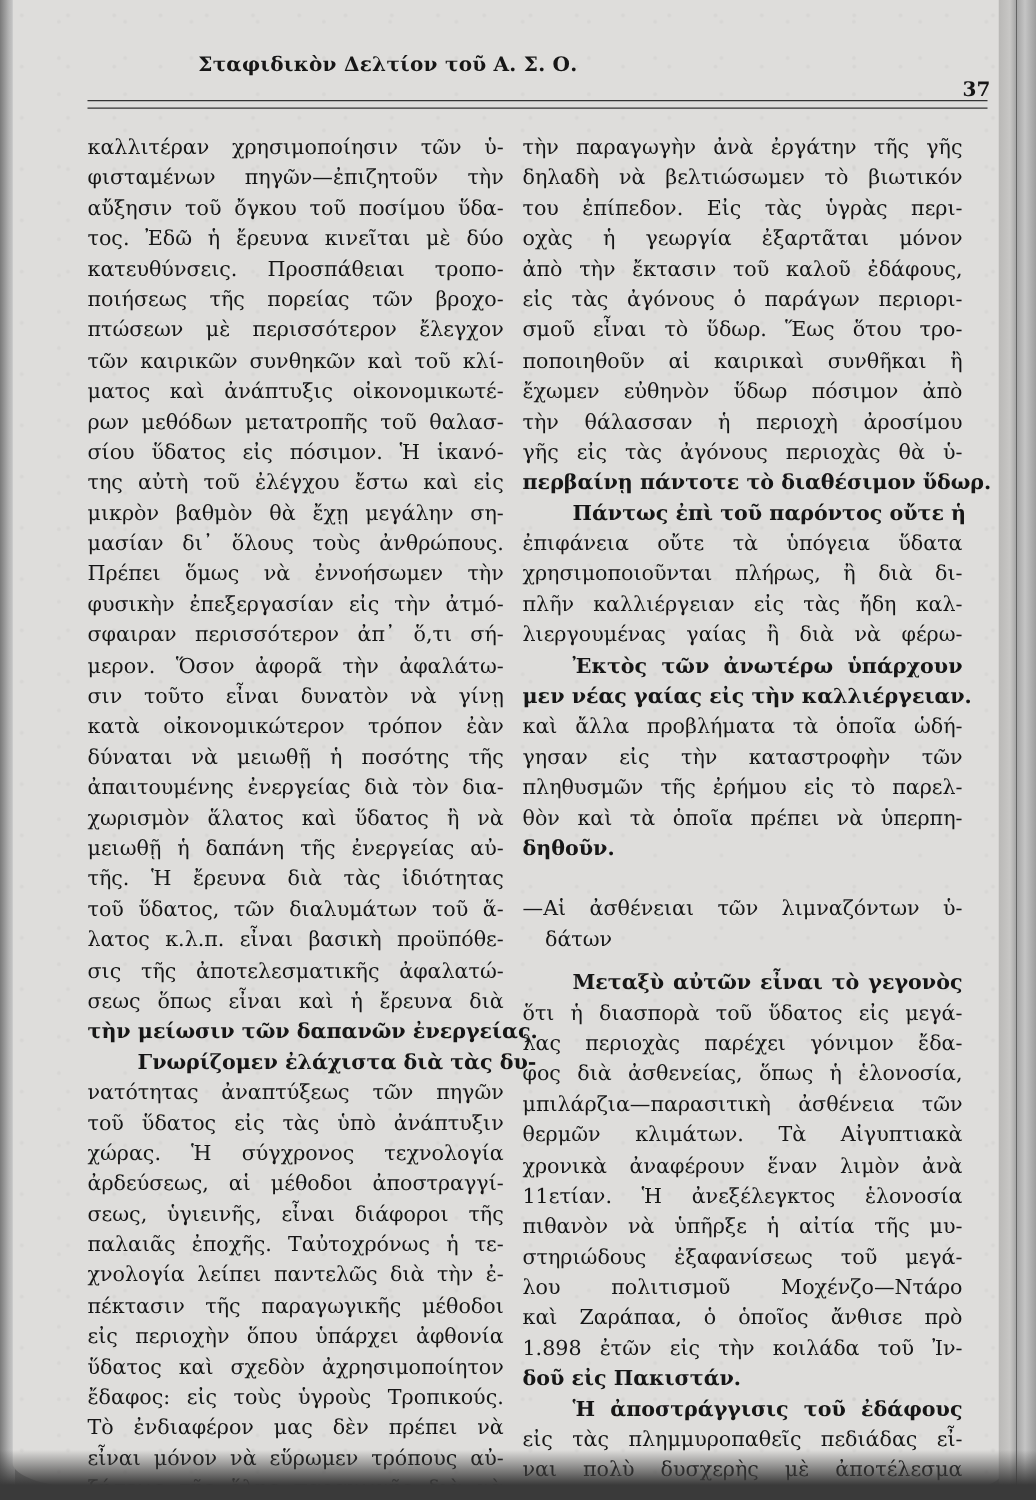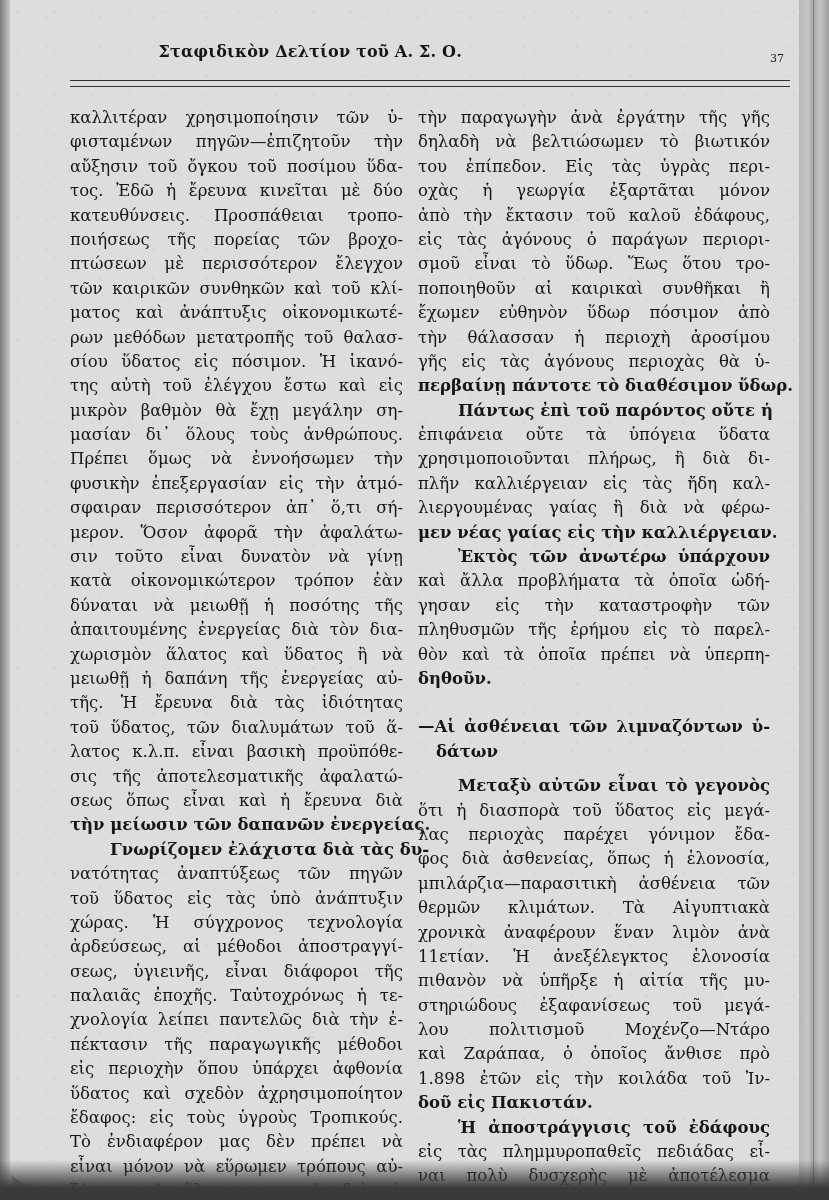--- a/index.html
+++ b/index.html
@@ -31,40 +31,40 @@
     position: absolute; left: 0; bottom: 0; width: 829px; height: 40px;
     background: linear-gradient(180deg, transparent, #3a3a3a 70%);
     pointer-events: none;
   }
   .running-head {
     position: absolute; left: 70px; top: 42px; width: 392px;
     font-family: "DejaVu Serif", serif; font-weight: bold; font-size: 16px;
     letter-spacing: 0.2px; text-align: right;
   }
   .page-number {
-    position: absolute; left: 770px; top: 52px;
-    font-weight: normal; font-size: 11px;
+    position: absolute; left: 770px; top: 62px;
+    font-weight: bold; font-size: 16px;
   }
   .rule {
     position: absolute; left: 70px; top: 80px; width: 720px; height: 5px;
     border-top: 1px solid #333; border-bottom: 1px solid #333;
   }
   .col {
     position: absolute; top: 106px;
     font-family: "DejaVu Serif", serif; font-size: 16.5px; line-height: 24.4px;
   }
   .col.left { left: 70px; width: 333px; }
   .col.right { left: 418px; width: 352px; }
   .line {
     display: block; white-space: nowrap; text-align: justify;
     text-align-last: justify; height: 24.4px;
   }
   .line.last { text-align-last: left; font-weight: bold; }
   .line.indent { padding-left: 40px; font-weight: bold; }
-  .line.head { font-weight: bold; }
+  .line.head { font-weight: normal; }
   .line.head.cont { padding-left: 18px; }
   .gap { display: block; height: 24px; }
 </style>
 </head>
 <body>
 
 <div class="left-edge"></div>
 <div class="page"></div>
 <div class="spine"></div>
 
@@ -132,22 +132,22 @@
   <span class="line">ποποιηθοῦν αἱ καιρικαὶ συνθῆκαι ἢ</span>
   <span class="line">ἔχωμεν εὐθηνὸν ὕδωρ πόσιμον ἀπὸ</span>
   <span class="line">τὴν θάλασσαν ἡ περιοχὴ ἀροσίμου</span>
   <span class="line">γῆς εἰς τὰς ἀγόνους περιοχὰς θὰ ὑ-</span>
   <span class="line last">περβαίνῃ πάντοτε τὸ διαθέσιμον ὕδωρ.</span>
   <span class="line indent">Πάντως ἐπὶ τοῦ παρόντος οὔτε ἡ</span>
   <span class="line">ἐπιφάνεια οὔτε τὰ ὑπόγεια ὕδατα</span>
   <span class="line">χρησιμοποιοῦνται πλήρως, ἢ διὰ δι-</span>
   <span class="line">πλῆν καλλιέργειαν εἰς τὰς ἤδη καλ-</span>
   <span class="line">λιεργουμένας γαίας ἢ διὰ νὰ φέρω-</span>
+  <span class="line indent">Ἐκτὸς τῶν ἀνωτέρω ὑπάρχουν</span>
   <span class="line last">μεν νέας γαίας εἰς τὴν καλλιέργειαν.</span>
-  <span class="line indent">Ἐκτὸς τῶν ἀνωτέρω ὑπάρχουν</span>
   <span class="line">καὶ ἄλλα προβλήματα τὰ ὁποῖα ὡδή-</span>
   <span class="line">γησαν εἰς τὴν καταστροφὴν τῶν</span>
   <span class="line">πληθυσμῶν τῆς ἐρήμου εἰς τὸ παρελ-</span>
   <span class="line">θὸν καὶ τὰ ὁποῖα πρέπει νὰ ὑπερπη-</span>
   <span class="line last">δηθοῦν.</span>
   <span class="gap"></span>
   <span class="line head">—Αἱ ἀσθένειαι τῶν λιμναζόντων ὑ-</span>
   <span class="line head cont last">δάτων</span>
   <span class="gap" style="height:10px"></span>
   <span class="line indent">Μεταξὺ αὐτῶν εἶναι τὸ γεγονὸς</span>

